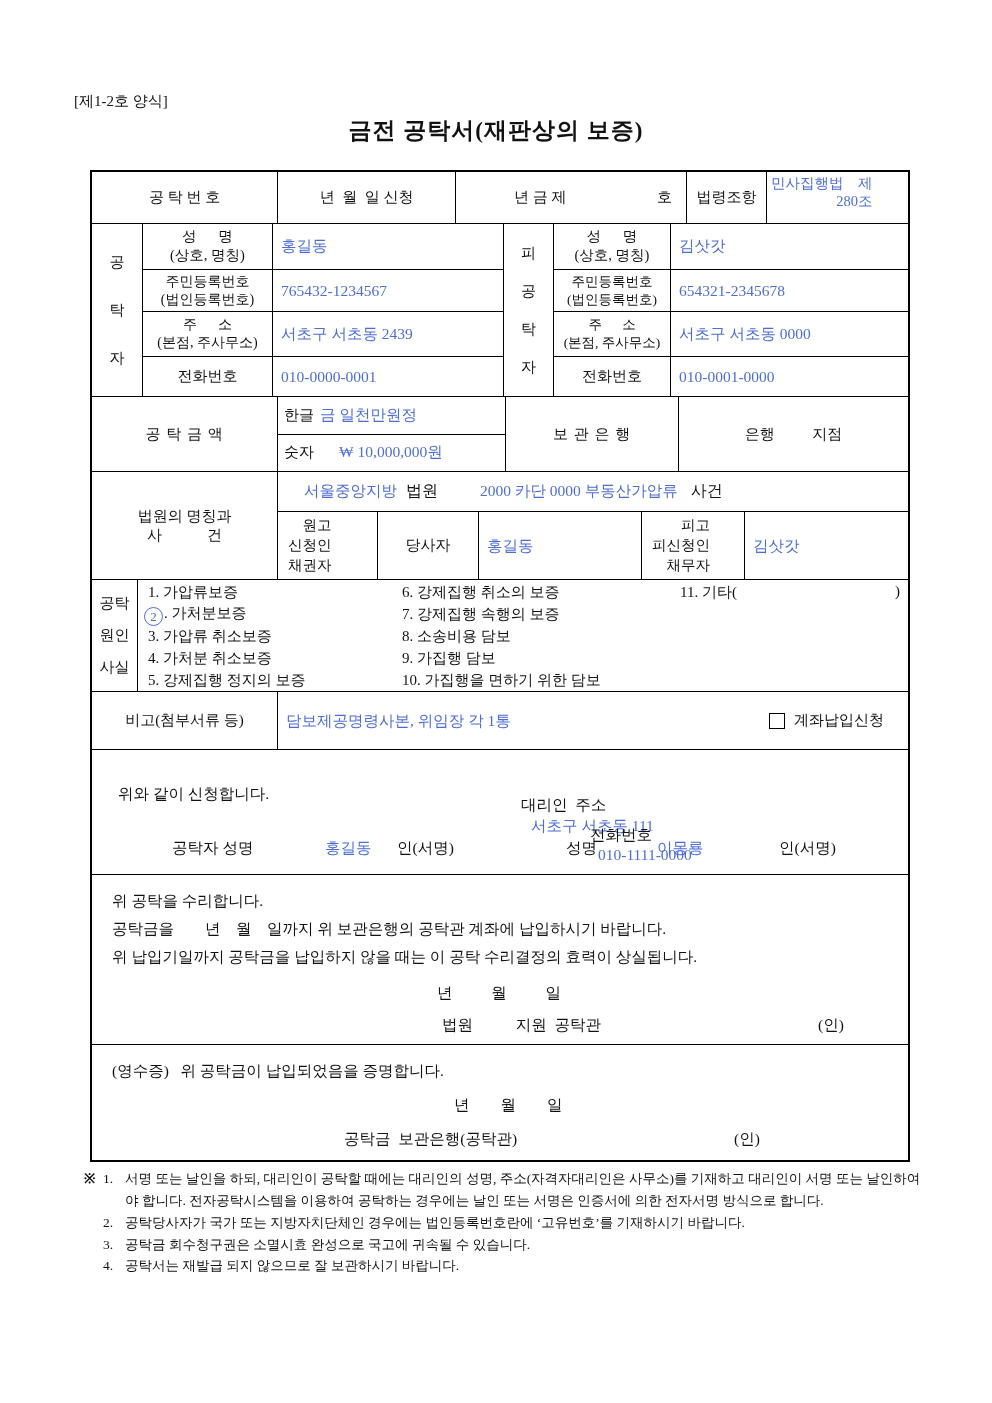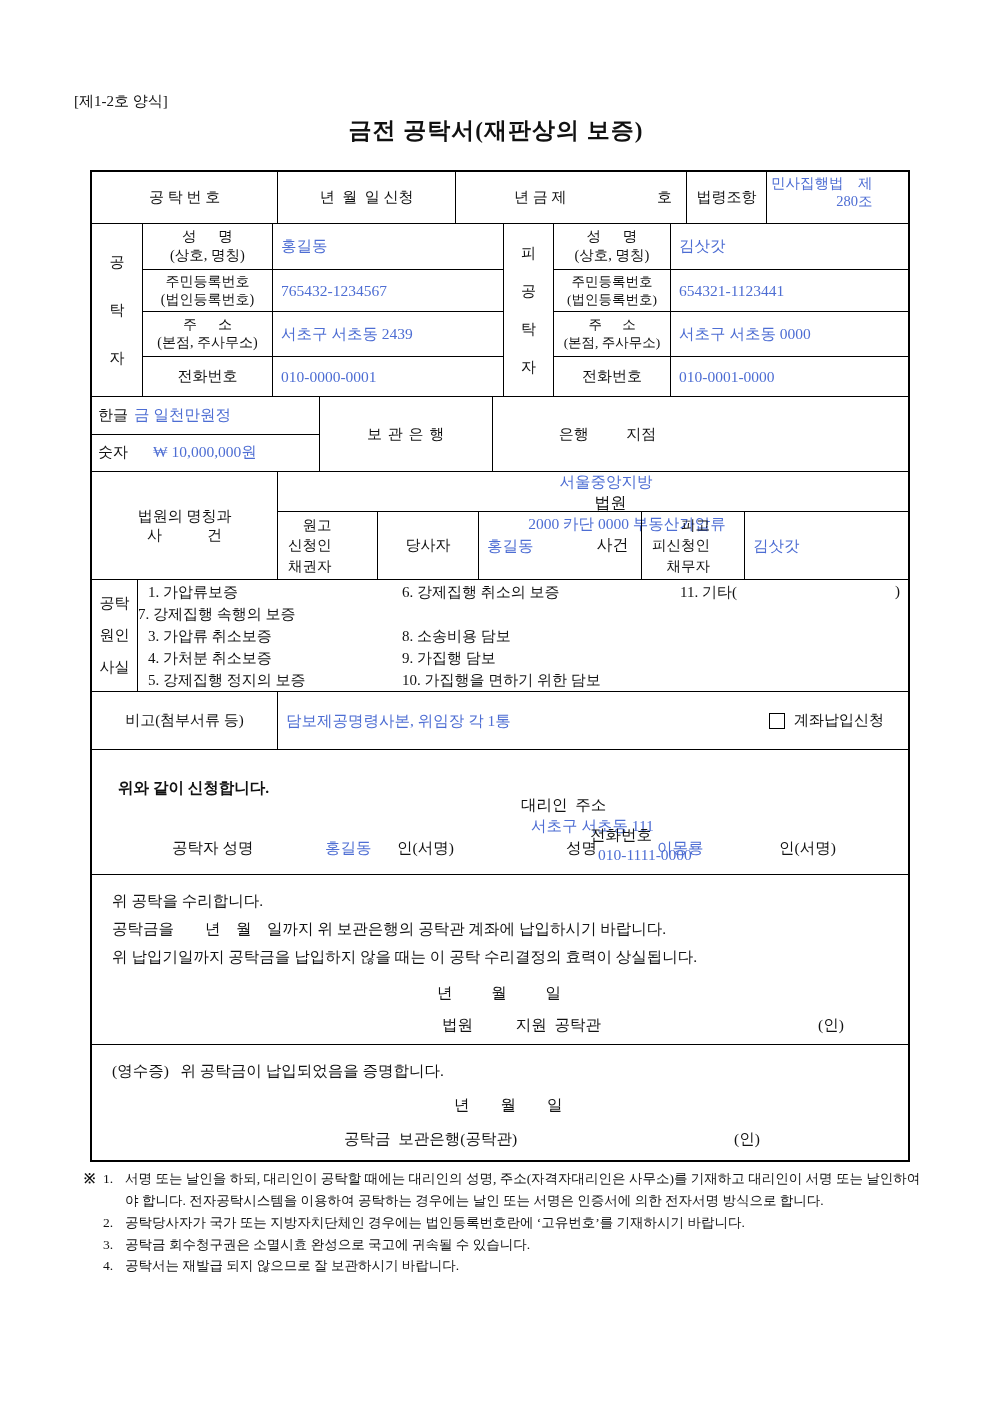--- a/index.html
+++ b/index.html
@@ -95,46 +95,47 @@
         <div class="subrow" style="height:46px; justify-content:center; text-align:center; font-size:14.5px;" data-bind="counter.rows.0.label">성      명
 (상호, 명칭)</div>
         <div class="subrow" style="height:43px; justify-content:center; text-align:center; font-size:13.5px;" data-bind="counter.rows.1.label">주민등록번호
 (법인등록번호)</div>
         <div class="subrow" style="height:45px; justify-content:center; text-align:center; font-size:13.5px;" data-bind="counter.rows.2.label">주      소
 (본점, 주사무소)</div>
         <div class="subrow last" style="height:39px; justify-content:center; font-size:15px;" data-bind="counter.rows.3.label">전화번호</div>
       </div>
       <div class="stackcol" style="width:237px;">
         <div class="subrow val blue" style="height:46px; padding-left:8px;" data-bind="counter.rows.0.value">김삿갓</div>
-        <div class="subrow val blue" style="height:43px; padding-left:8px;" data-bind="counter.rows.1.value">654321-1123441</div>
+        <div class="subrow val blue" style="height:43px; padding-left:8px;" data-bind="counter.rows.1.value">654321-2345678</div>
         <div class="subrow val blue" style="height:45px; padding-left:8px;" data-bind="counter.rows.2.value">서초구 서초동 0000</div>
         <div class="subrow last val blue" style="height:39px; padding-left:8px;" data-bind="counter.rows.3.value">010-0001-0000</div>
       </div>
     </div>
 
     <div class="trow" style="height:75px;">
+      <div class="cell" style="width:186px; letter-spacing:1px;" data-bind="amount.label">공 탁 금 액</div>
       <div class="stackcol" style="width:228px; border-right:1px solid #000;">
         <div class="subrow" style="height:38px; padding-left:6px;">
           <span style="font-size:15px;" data-bind="amount.hangul_label">한글</span>
           <span class="blue val" style="margin-left:6px;" data-bind="amount.hangul_value">금 일천만원정</span>
         </div>
         <div class="subrow last" style="height:37px; padding-left:6px;gap:19px;">
           <span style="font-size:15px;" data-bind="amount.digit_label">숫자</span>
           <span class="blue val" style="margin-left:6px;" data-bind="amount.digit_value">₩ 10,000,000원</span>
         </div>
       </div>
       <div class="cell" style="width:173px; letter-spacing:1px;" data-bind="amount.bank_label">보 관 은 행</div>
       <div class="cell last" style="width:229px;" data-bind="amount.bank_value">은행          지점</div>
     </div>
 
     <div class="trow" style="height:108px;">
       <div class="cell" style="width:186px;" data-bind="court.label">법원의 명칭과
 사            건</div>
       <div class="stackcol" style="width:630px;">
-        <div class="subrow" style="height:40px; padding-left:26px;flex-direction:column;">
+        <div class="subrow" style="height:40px; padding-left:26px;">
           <span class="blue val" data-bind="court.court_name">서울중앙지방</span>
           <span style="margin-left:9px;" data-bind="court.court_word">법원</span>
           <span class="blue val" style="margin-left:42px;" data-bind="court.case_no">2000 카단 0000 부동산가압류</span>
           <span style="margin-left:13px;" data-bind="court.case_word">사건</span>
         </div>
         <div class="subrow last" style="height:68px; padding:0;">
           <div class="cell left" style="width:100px; height:100%; padding-left:10px; font-size:14.5px; line-height:1.4;" data-bind="court.plaintiff_role">원고
 신청인
 채권자</div>
           <div class="cell" style="width:101px; height:100%;" data-bind="court.party_label">당사자</div>
@@ -156,20 +157,21 @@
       <div class="stackcol" style="width:770px; padding:2px 0 0 0; justify-content:space-around;">
         <div class="causerow">
           <span style="width:264px; padding-left:10px;" data-bind="cause.col1_row1">1. 가압류보증</span>
           <span style="width:278px;" data-bind="cause.col2_row1">6. 강제집행 취소의 보증</span>
           <span style="flex:1; display:flex; justify-content:space-between; padding-right:8px;">
               <span data-bind="cause.other_open">11. 기타(</span>
               <span data-bind="cause.other_close">)</span>
             </span>
         </div>
         <div class="causerow">
+          <span style="width:264px; padding-left:6px;"><span class="circled" data-bind="cause.circled_num">2</span><span data-bind="cause.circled_rest">. 가처분보증</span></span>
           <span style="width:278px;" data-bind="cause.col2_row2">7. 강제집행 속행의 보증</span>
           <span style="flex:1;"></span>
         </div>
         <div class="causerow">
           <span style="width:264px; padding-left:10px;" data-bind="cause.col1_row3">3. 가압류 취소보증</span>
           <span style="width:278px;" data-bind="cause.col2_row3">8. 소송비용 담보</span>
           <span style="flex:1;"></span>
         </div>
         <div class="causerow">
           <span style="width:264px; padding-left:10px;" data-bind="cause.col1_row4">4. 가처분 취소보증</span>
@@ -189,21 +191,21 @@
       <div class="cell last left" style="width:630px; padding-left:8px;">
         <span class="blue val" data-bind="remark.value">담보제공명령사본, 위임장 각 1통</span>
         <span style="margin-left:auto; margin-right:24px; display:flex; align-items:center;">
           <span class="checkbox"></span>
           <span data-bind="remark.checkbox_label">계좌납입신청</span>
         </span>
       </div>
     </div>
 
     <div class="sec" style="height:125px;">
-      <span class="abs" style="left:26px; top:28px;font-weight:bold;" data-bind="apply.line1">위와 같이 신청합니다.</span>
+      <span class="abs" style="left:26px; top:34px;" data-bind="apply.line1">위와 같이 신청합니다.</span>
       <span class="abs" style="left:398px; top:27px;">
         <span data-bind="apply.agent_addr_label">대리인  주소</span>
         <span class="blue" style="margin-left:10px;" data-bind="apply.agent_addr">서초구 서초동 111</span>
       </span>
       <span class="abs" style="left:467px; top:57px;">
         <span data-bind="apply.agent_tel_label">전화번호</span>
         <span class="blue" style="margin-left:8px;" data-bind="apply.agent_tel">010-1111-0000</span>
       </span>
       <span class="abs" style="left:80px; top:88px;" data-bind="apply.depositor_label">공탁자 성명</span>
       <span class="abs blue" style="left:233px; top:88px;" data-bind="apply.depositor_name">홍길동</span>

